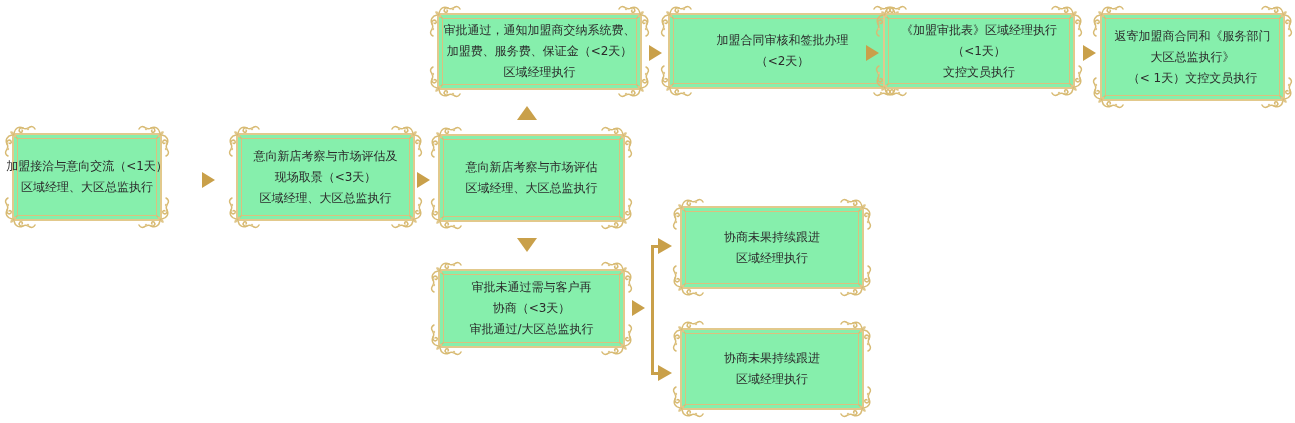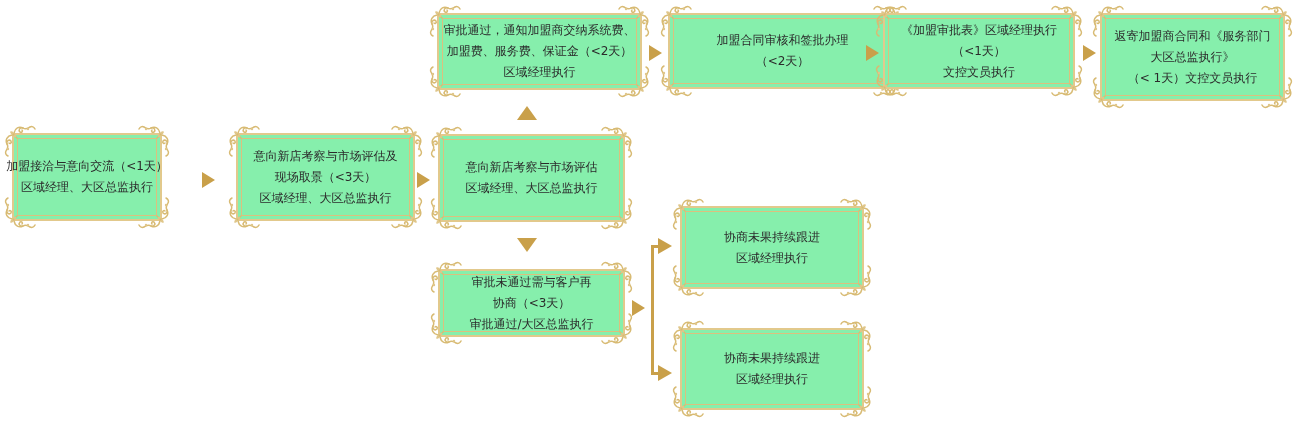--- a/index.html
+++ b/index.html
@@ -238,21 +238,21 @@
         <use href="#orn"></use>
       </svg>
     </span>
   <div class="txt">
     <div>返寄加盟商合同和《服务部门</div>
     <div>大区总监执行》</div>
     <div>（&lt; 1天）文控文员执行</div>
   </div>
 </div>
 
-<div class="frame" style="left:438px;top:269px;width:187px;height:68px;text-decoration:underline;">
+<div class="frame" style="left:438px;top:269px;width:187px;height:79px;text-decoration:underline;">
   <span class="c tl">
       <svg>
         <use href="#orn"></use>
       </svg>
     </span>
   <span class="c tr">
       <svg>
         <use href="#orn"></use>
       </svg>
     </span>

